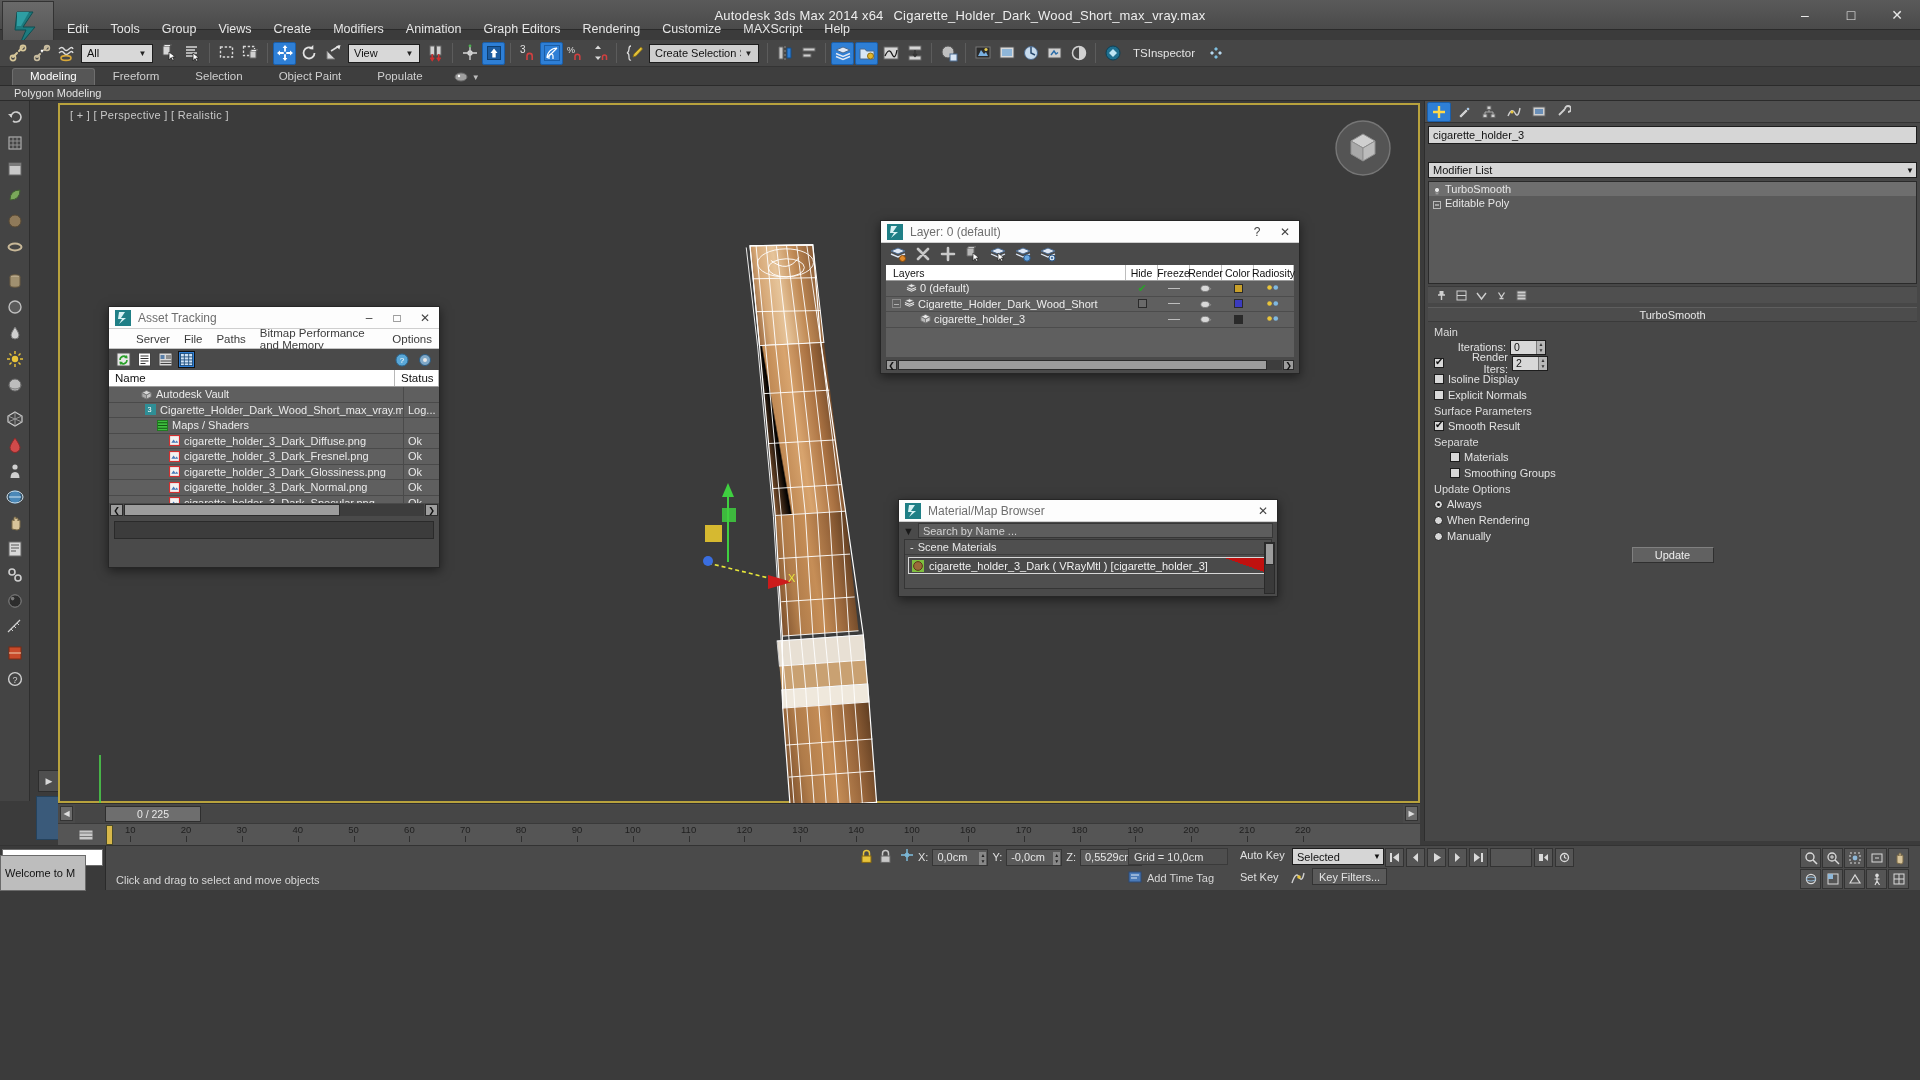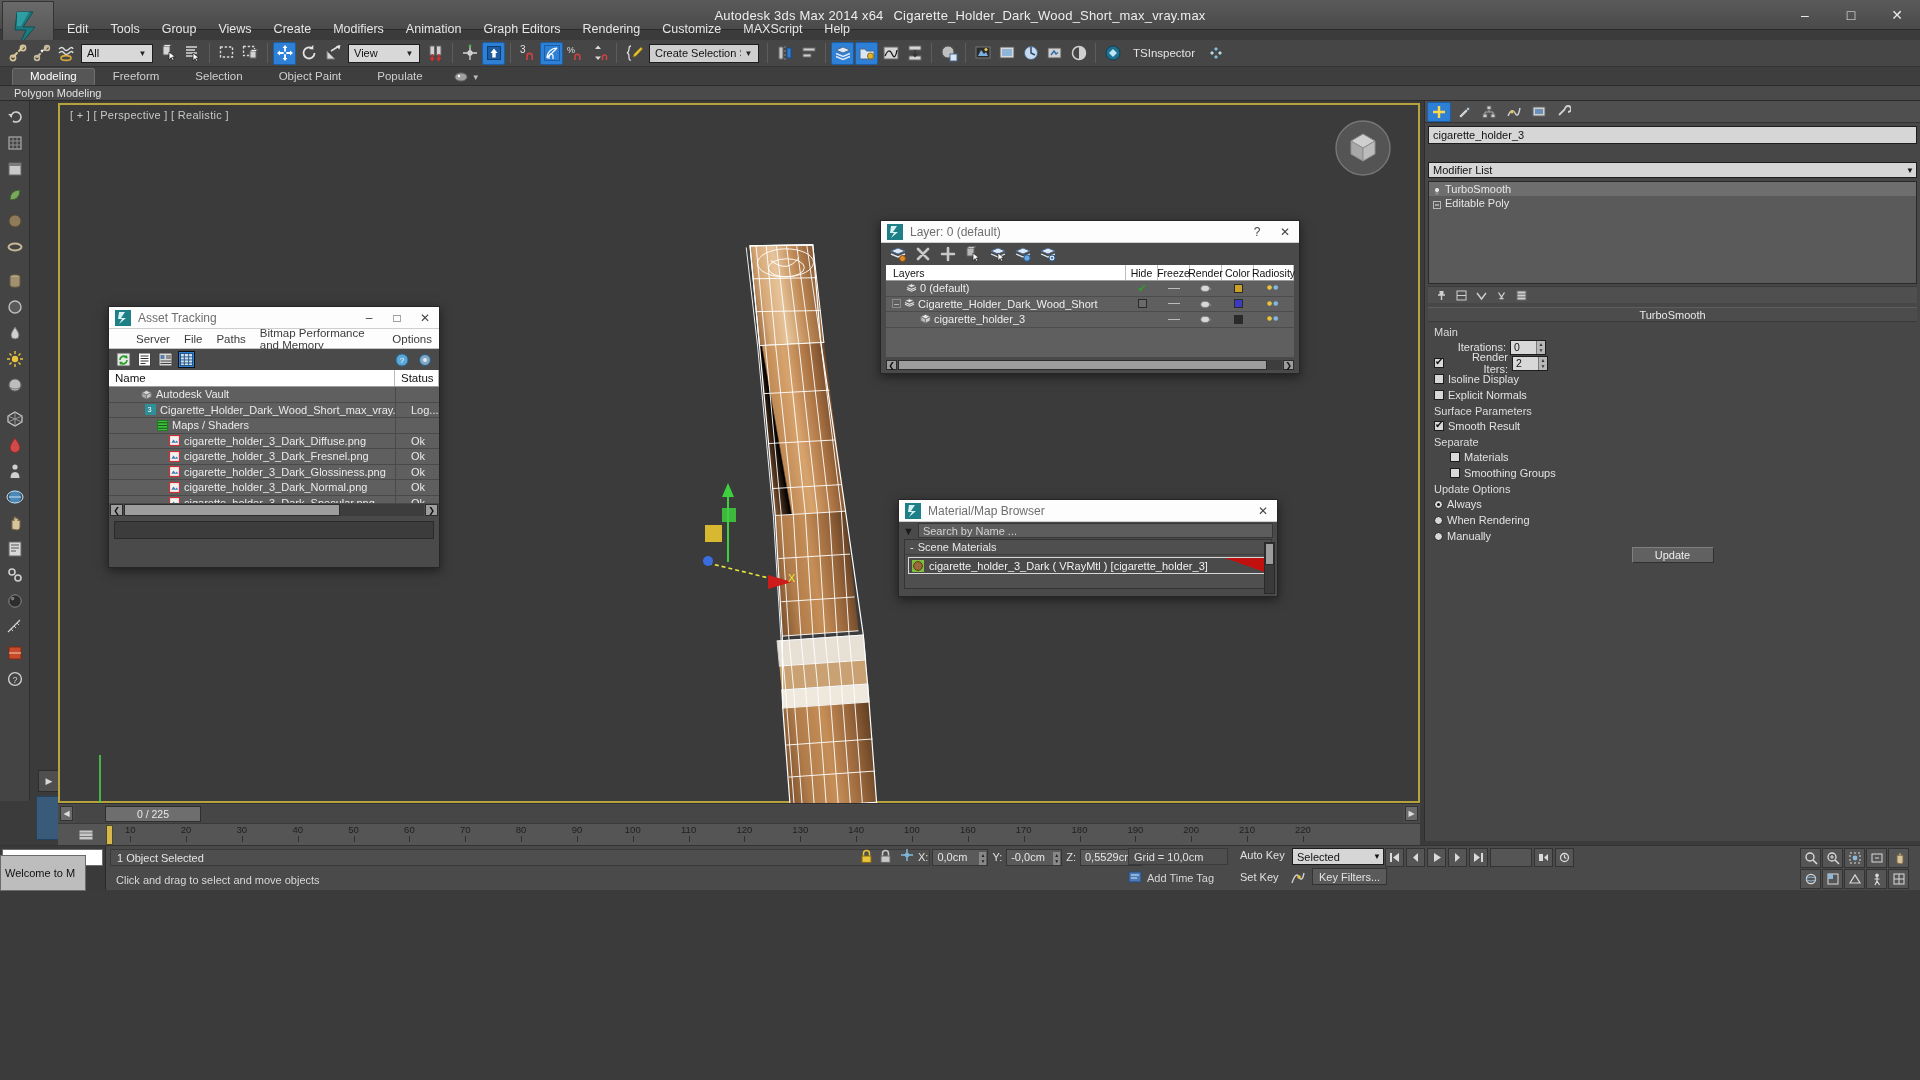--- a/index.html
+++ b/index.html
@@ -243,21 +243,21 @@
     border-right: 1px solid #b8b8b8;
   }
   .at-hdr .h-name { flex: 1; }
   .at-hdr .h-status { width: 44px; }
   .at-list { background: #5f5f5f; height: 116px; overflow: hidden; }
   .at-row {
     height: 15.5px; display: flex; align-items: center;
     border-bottom: 1px solid #4a4a4a; color: #eaeaea; font-size: 11px;
   }
   .at-row .nm { flex: 1; display: flex; align-items: center; gap: 4px; overflow: hidden; white-space: nowrap; }
-  .at-row .st { width: 44px; padding-left: 15px; border-left: 1px solid #4a4a4a;
+  .at-row .st { width: 36px; padding-left: 4px; border-left: 1px solid #4a4a4a;
                 align-self: stretch; display: flex; align-items: center; text-align: center; }
   .ficon { width: 11px; height: 11px; flex: 0 0 auto; }
   .at-hscroll {
     height: 14px; background: #4a4a4a; display: flex; align-items: center; padding: 0 1px;
   }
   .hs-btn {
     width: 13px; height: 12px; background: #9d9d9d; border: 1px solid #2c2c2c;
     display: flex; align-items: center; justify-content: center; font-size: 8px; color: #111;
   }
   .hs-track { flex: 1; height: 12px; background: #3d3d3d; margin: 0 1px; position: relative; }
@@ -1610,21 +1610,20 @@
 </div>
 
 <div class="statusbar">
   <div class="sb-mini">
     <div class="ml"></div>
     <div class="mbtns">
       <div class="mb"></div>
       <div class="mb"></div>
     </div>
   </div>
-  <div class="sb-sel">1 Object Selected</div>
   <div class="sb-prompt">Click and drag to select and move objects</div>
 
   <div style="position:absolute;left:860px;top:3px;display:flex;gap:6px;align-items:center;">
     <span>
       <svg width="13" height="15" viewBox="0 0 13 15">
             <path d="M3.5 7 L3.5 4.5 a3 3 0 0 1 6 0 L9.5 7" fill="none" stroke="#e8c43a" stroke-width="1.5"></path>
             <rect x="2" y="7" width="9" height="6.4" fill="#e8c43a" stroke="#8a6a10"></rect>
           </svg>
     </span>
     <span>

